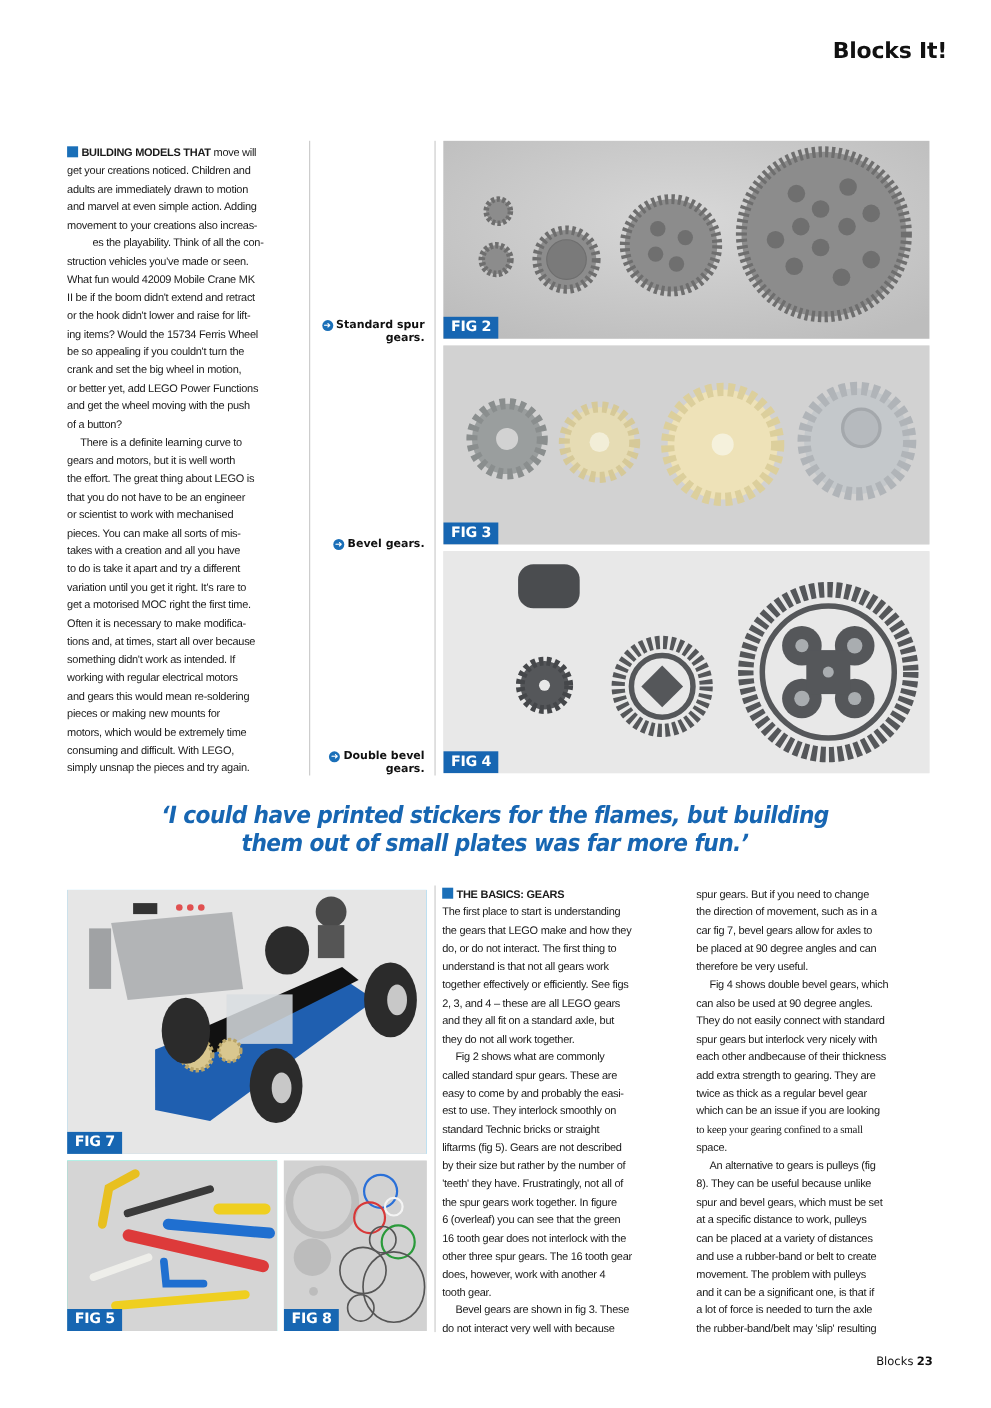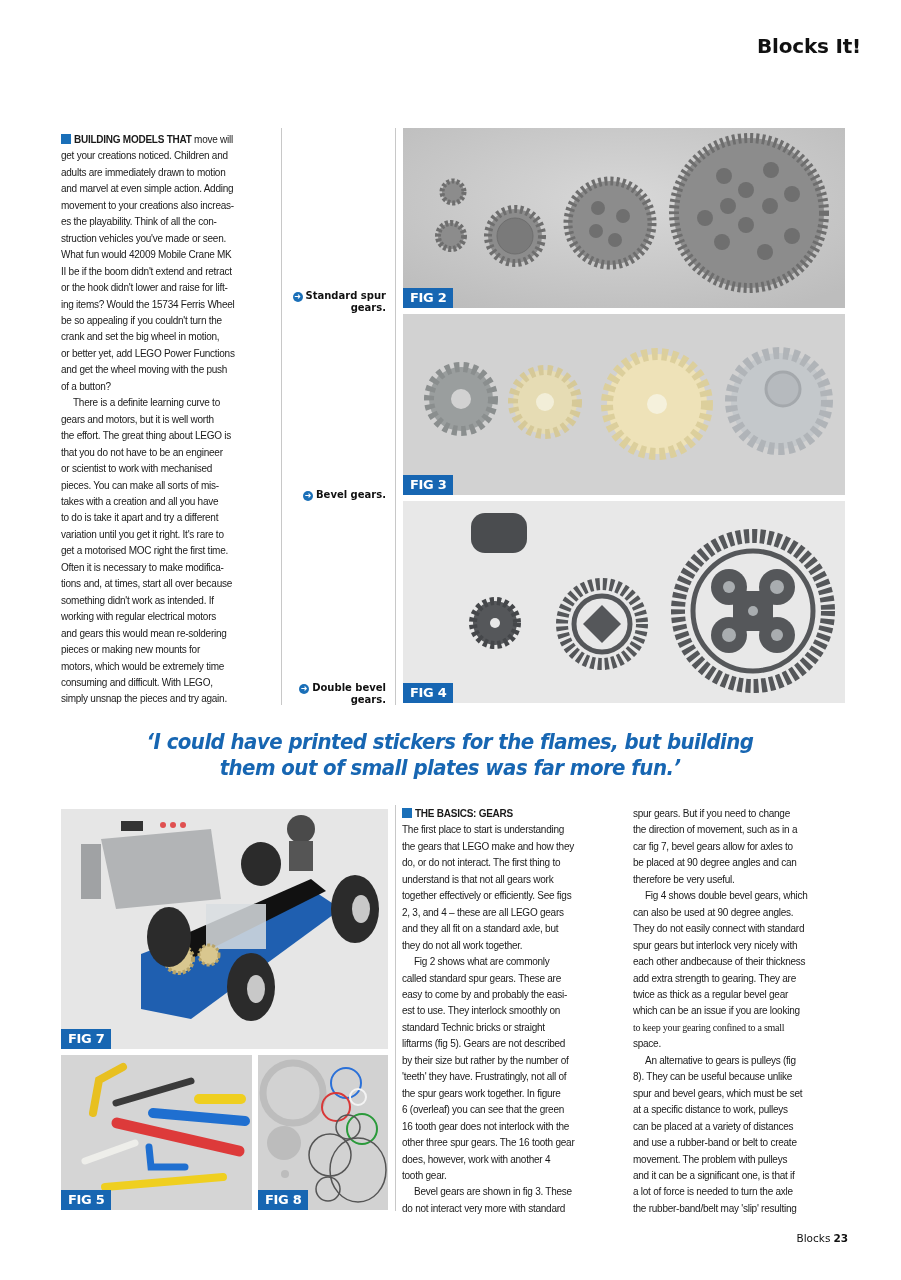--- a/index.html
+++ b/index.html
@@ -54,21 +54,21 @@
 
 <div class="abs body-col" style="left:61px; top:132px; width:230px;">
   <div>
     <span class="lead-square"></span><span class="lead-bold">BUILDING MODELS THAT</span><span> move will</span>
   </div>
   <div id="intro-lines">
       <div style="white-space: nowrap;">get your creations noticed. Children and</div>
       <div style="white-space: nowrap;">adults are immediately drawn to motion</div>
       <div style="white-space: nowrap;">and marvel at even simple action. Adding</div>
       <div style="white-space: nowrap;">movement to your creations also increas-</div>
-      <div style="white-space: nowrap;">es the playability. Think of all the con-</div>
+      <div style="white-space: nowrap; margin-left: 23px;">es the playability. Think of all the con-</div>
       <div style="white-space: nowrap;">struction vehicles you've made or seen.</div>
       <div style="white-space: nowrap;">What fun would 42009 Mobile Crane MK</div>
       <div style="white-space: nowrap;">II be if the boom didn't extend and retract</div>
       <div style="white-space: nowrap;">or the hook didn't lower and raise for lift-</div>
       <div style="white-space: nowrap;">ing items? Would the 15734 Ferris Wheel</div>
       <div style="white-space: nowrap;">be so appealing if you couldn't turn the</div>
       <div style="white-space: nowrap;">crank and set the big wheel in motion,</div>
       <div style="white-space: nowrap;">or better yet, add LEGO Power Functions</div>
       <div style="white-space: nowrap;">and get the wheel moving with the push</div>
       <div style="white-space: nowrap;">of a button?</div>
@@ -281,21 +281,21 @@
       <div style="white-space: nowrap;">liftarms (fig 5). Gears are not described</div>
       <div style="white-space: nowrap;">by their size but rather by the number of</div>
       <div style="white-space: nowrap;">'teeth' they have. Frustratingly, not all of</div>
       <div style="white-space: nowrap;">the spur gears work together. In figure</div>
       <div style="white-space: nowrap;">6 (overleaf) you can see that the green</div>
       <div style="white-space: nowrap;">16 tooth gear does not interlock with the</div>
       <div style="white-space: nowrap;">other three spur gears. The 16 tooth gear</div>
       <div style="white-space: nowrap;">does, however, work with another 4</div>
       <div style="white-space: nowrap;">tooth gear.</div>
       <div style="white-space: nowrap; padding-left: 12px;">Bevel gears are shown in fig 3. These</div>
-      <div style="white-space: nowrap;">do not interact very more with standard</div>
+      <div style="white-space: nowrap;">do not interact very well with because</div>
     </div>
 </div>
 
 <div class="abs body-col" style="left:633px; top:806px; width:230px;">
   <div id="col2-lines">
       <div style="white-space: nowrap;">spur gears. But if you need to change</div>
       <div style="white-space: nowrap;">the direction of movement, such as in a</div>
       <div style="white-space: nowrap;">car fig 7, bevel gears allow for axles to</div>
       <div style="white-space: nowrap;">be placed at 90 degree angles and can</div>
       <div style="white-space: nowrap;">therefore be very useful.</div>

